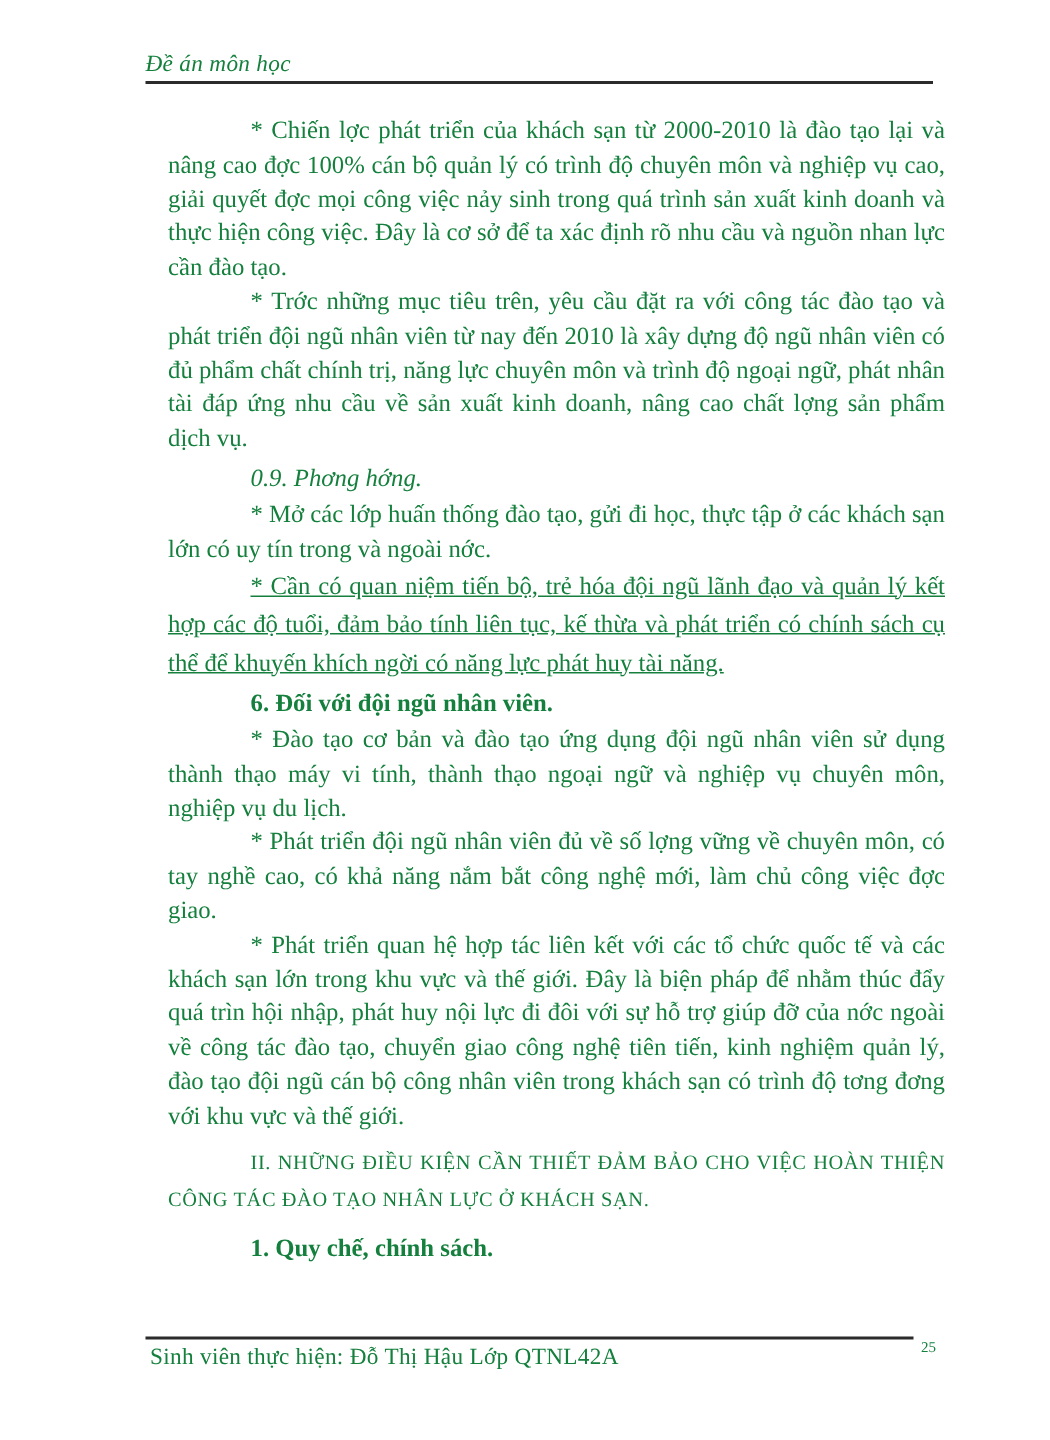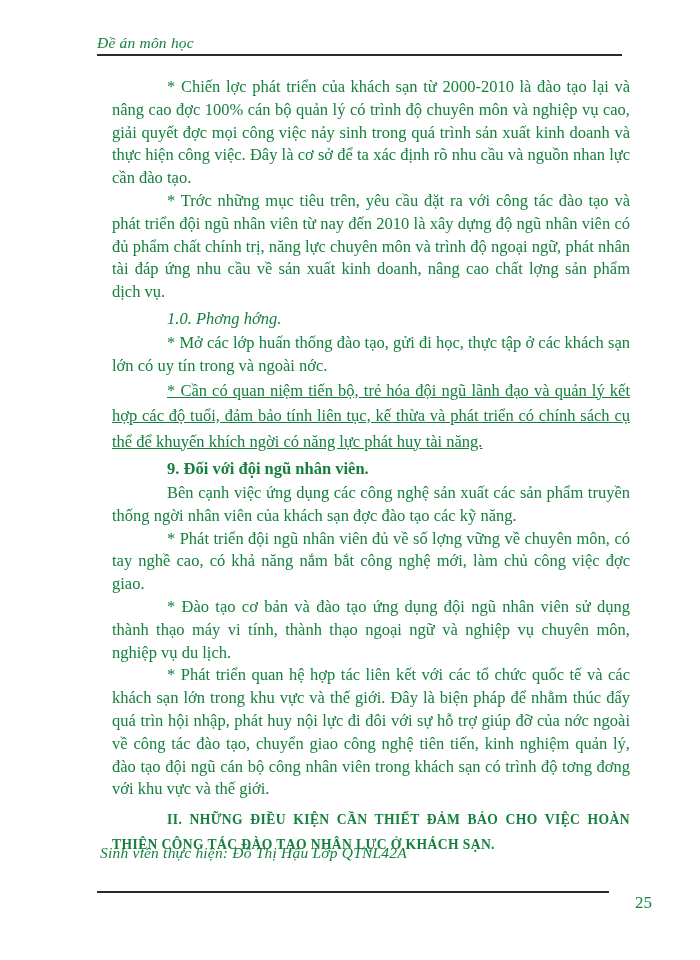--- a/index.html
+++ b/index.html
@@ -47,67 +47,66 @@
     margin:3px 0 2px 0;
     text-indent:55px;
     font-weight:bold;
     font-size:16.5px;
     line-height:23px;
   }
   .p-loose { line-height:25.5px;text-decoration:underline; }
   .h-caps {
     margin:6px 0 0 0;
     text-indent:55px;
-    font-weight:bold;
+    font-weight:normal;
     font-size:13.6px;
     letter-spacing:0.4px;
     line-height:25px;
     text-align:justify;
   }
   .h-bold-last { margin-top:8px; }
   
   .footer-rule {
     position:absolute;
     left:97px; top:891px;
     width:512px;
     border-top:2px solid #2b2b2b;
   }
   .footer-author {
     position:absolute;
-    left:100px; top:844px;
-    font-style:italic;
+    left:100px; top:896px;
     font-size:15.5px;
     letter-spacing:0.2px;
   }
   .page-number {
     position:absolute;
-    right:48px; top:893px;
-    font-size:17px;
+    right:76px; top:893px;
+    font-size:10px;
   }
 </style>
 </head>
 <body>
 
 <div class="page">
 
   <div class="header">
     <span class="header-title">Đề án môn học</span>
   </div>
 
   <div class="content">
     <p>* Chiến lợc  phát triển của khách sạn từ 2000-2010 là đào tạo lại và nâng cao đợc  100% cán bộ quản lý có trình độ chuyên môn và nghiệp vụ cao, giải quyết đợc  mọi công việc nảy sinh trong quá trình sản xuất kinh doanh và thực hiện công việc. Đây là cơ sở để ta xác định rõ nhu cầu và nguồn nhan lực cần đào tạo.</p>
     <p>* Trớc  những mục tiêu trên, yêu cầu đặt ra với công tác đào tạo và phát triển đội ngũ nhân viên từ nay đến 2010 là xây dựng độ ngũ nhân viên có đủ phẩm chất chính trị, năng lực chuyên môn và trình độ ngoại ngữ, phát nhân tài đáp ứng nhu cầu về sản xuất kinh doanh, nâng cao chất lợng  sản phẩm dịch vụ.</p>
-    <div class="h-italic">1.0. Phơng  hớng.</div>
+    <div class="h-italic">0.9. Phơng  hớng.</div>
     <p>* Mở các lớp huấn thống đào tạo, gửi đi học, thực tập ở các khách sạn lớn có uy tín trong và ngoài nớc.</p>
     <p class="p-loose">* Cần có quan niệm tiến bộ, trẻ hóa đội ngũ lãnh đạo và quản lý kết hợp các độ tuổi, đảm bảo tính liên tục, kế thừa và phát triển có chính sách cụ thể để khuyến khích ngời  có năng lực phát huy tài năng.</p>
-    <div class="h-bold">9. Đối với đội ngũ nhân viên.</div>
-    <p>Bên cạnh việc ứng dụng các công nghệ sản xuất các sản phẩm truyền thống ngời  nhân viên của khách sạn đợc  đào tạo các kỹ năng.</p>
+    <div class="h-bold">6. Đối với đội ngũ nhân viên.</div>
+    <p>* Đào tạo cơ bản và đào tạo ứng dụng đội ngũ nhân viên sử dụng thành thạo máy vi tính, thành thạo ngoại ngữ và nghiệp vụ chuyên môn, nghiệp vụ du lịch.</p>
     <p>* Phát triển đội ngũ nhân viên đủ về số lợng  vững về chuyên môn, có tay nghề cao, có khả năng nắm bắt công nghệ mới, làm chủ công việc đợc giao.</p>
-    <p>* Đào tạo cơ bản và đào tạo ứng dụng đội ngũ nhân viên sử dụng thành thạo máy vi tính, thành thạo ngoại ngữ và nghiệp vụ chuyên môn, nghiệp vụ du lịch.</p>
     <p>* Phát triển quan hệ hợp tác liên kết với các tổ chức quốc tế và các khách sạn lớn trong khu vực và thế giới. Đây là biện pháp để nhằm thúc đẩy quá trìn hội nhập, phát huy nội lực đi đôi với sự hỗ trợ giúp đỡ của nớc  ngoài về công tác đào tạo, chuyển giao công nghệ tiên tiến, kinh nghiệm quản lý, đào tạo đội ngũ cán bộ công nhân viên trong khách sạn có trình độ tơng đơng  với khu vực và thế giới.</p>
     <div class="h-caps">II. NHỮNG ĐIỀU KIỆN CẦN THIẾT ĐẢM BẢO CHO VIỆC HOÀN THIỆN CÔNG TÁC ĐÀO TẠO NHÂN LỰC Ở KHÁCH SẠN.</div>
+    <div class="h-bold h-bold-last">1. Quy chế, chính sách.</div>
   </div>
 
   <div class="footer-rule"></div>
   <div class="footer-author">Sinh viên thực hiện: Đỗ Thị Hậu Lớp QTNL42A</div>
   <div class="page-number">25</div>
 
 </div>
 
 </body></html>

